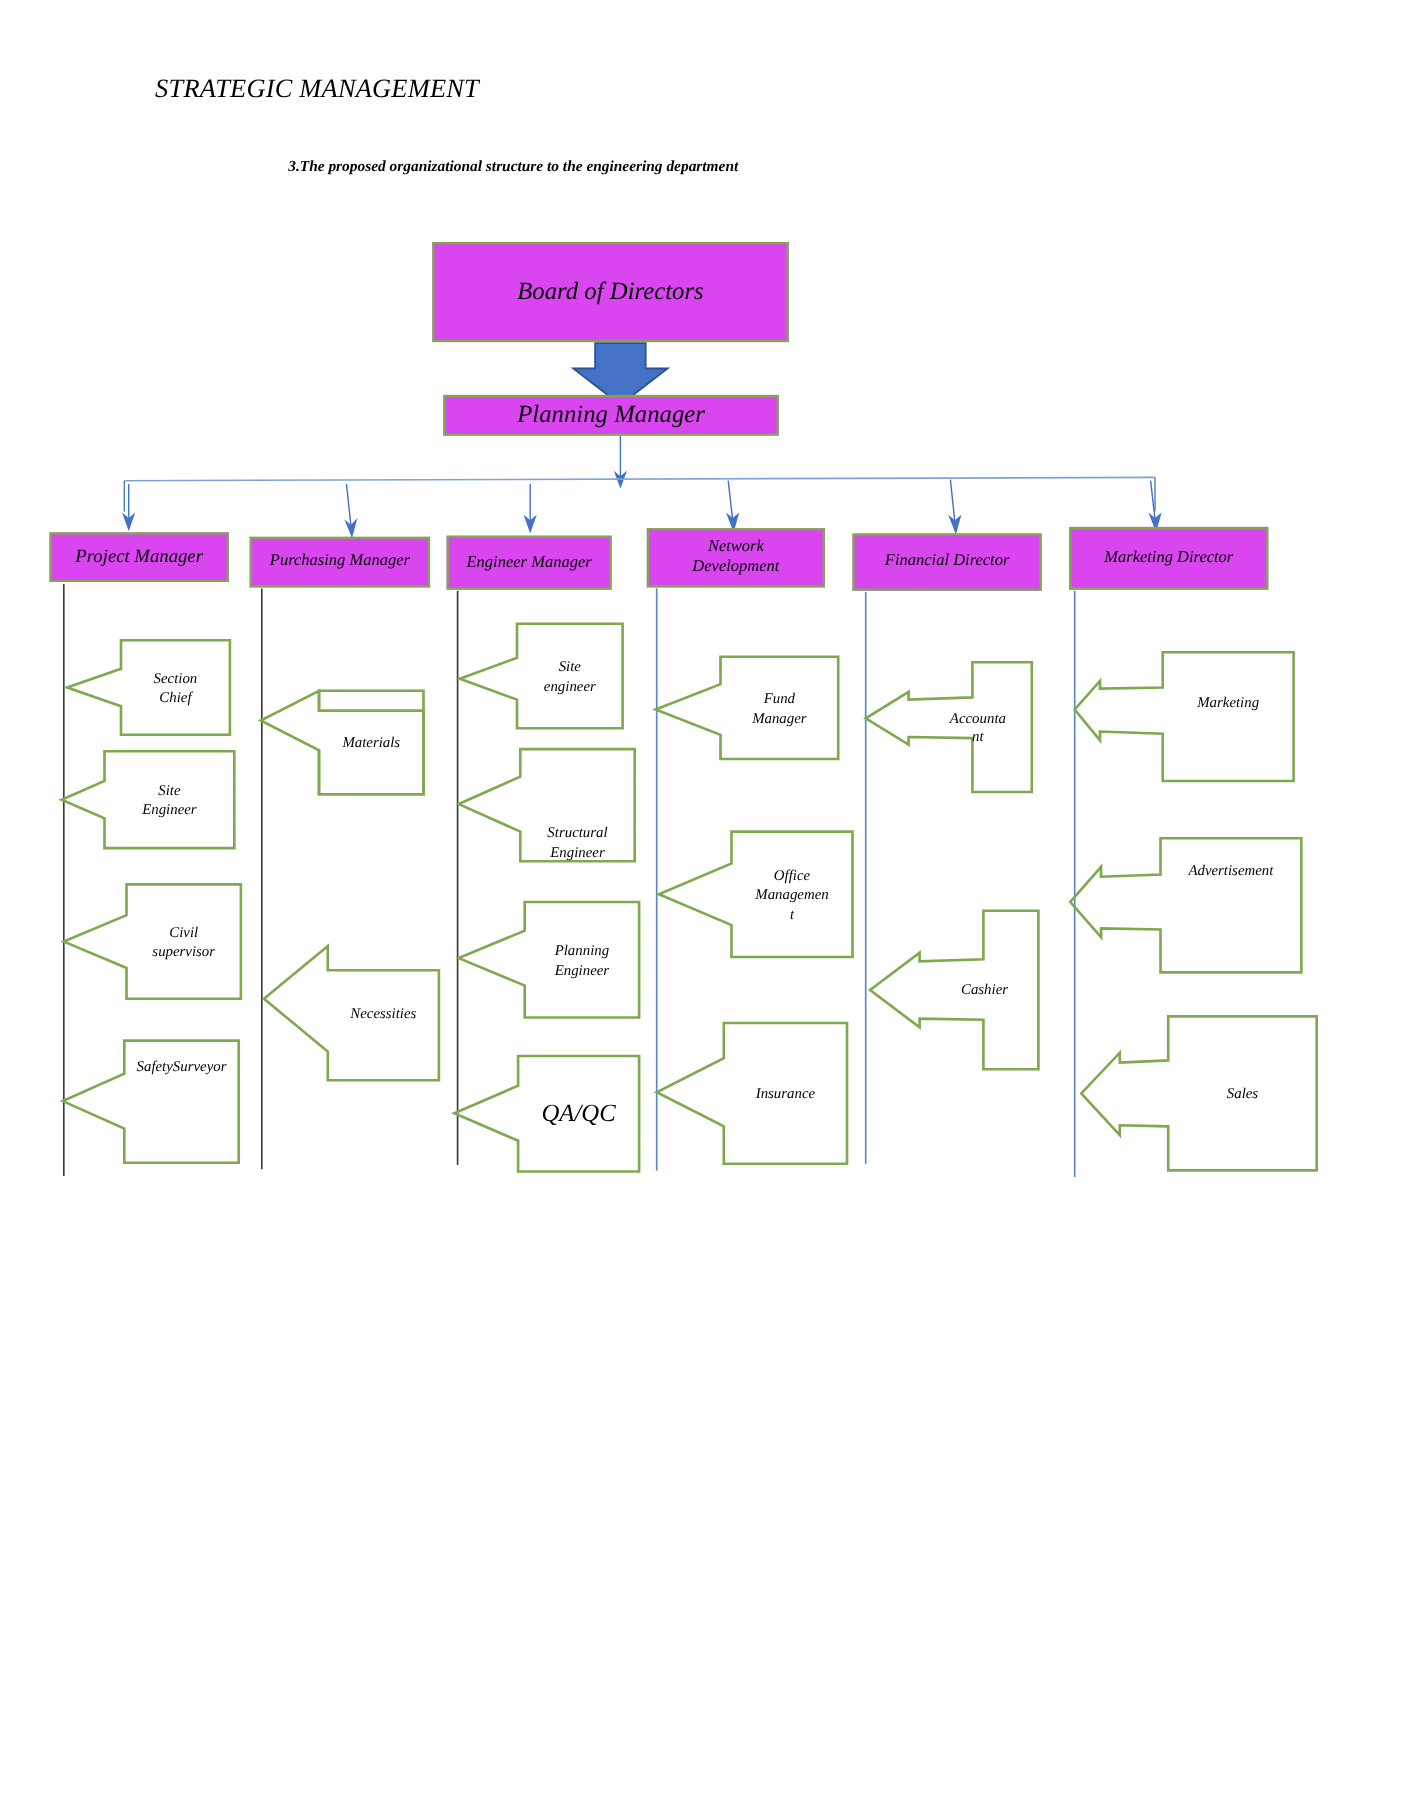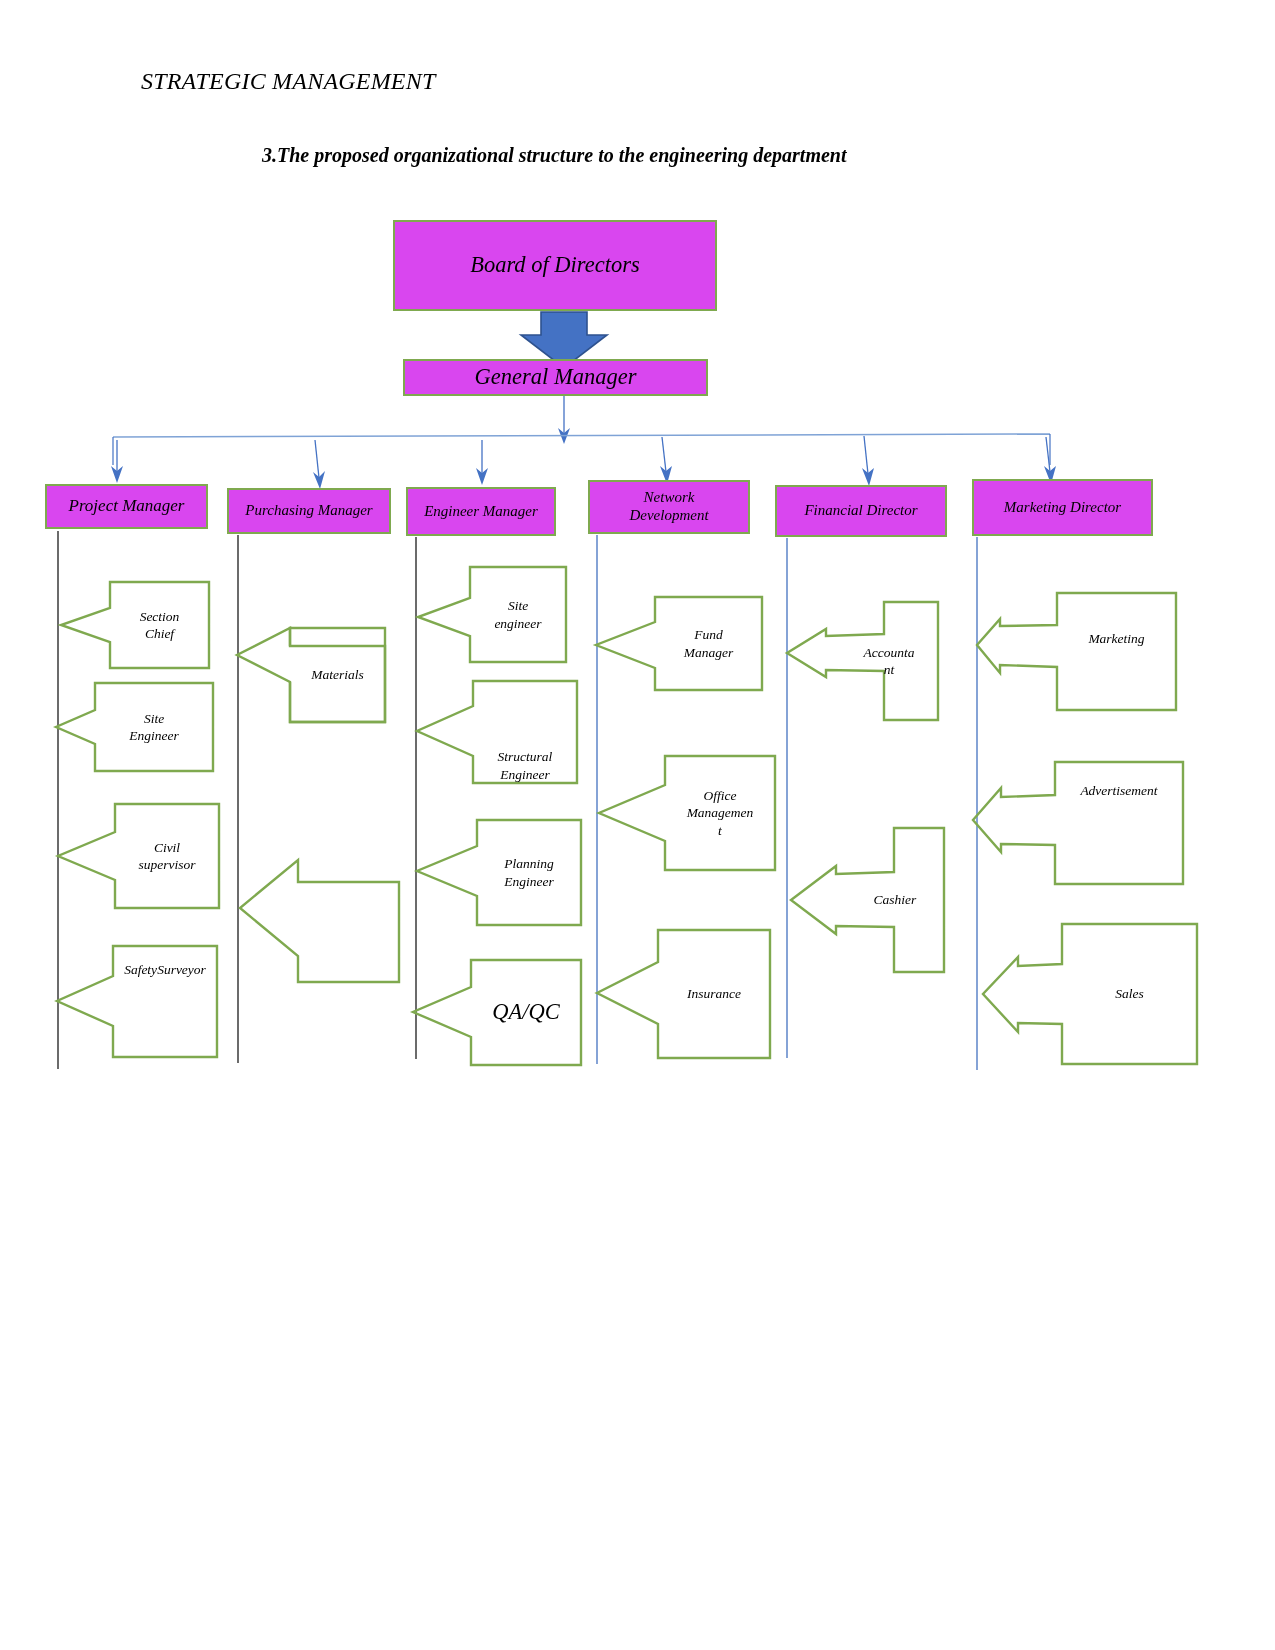--- a/index.html
+++ b/index.html
@@ -29,21 +29,21 @@
     left: 141px;
     top: 68px;
     font-size: 24px;
     letter-spacing: 0.2px;
     white-space: nowrap;
   }
   .section-title {
     position: absolute;
     left: 262px;
     top: 144px;
-    font-size: 20px;
+    font-size: 14px;
     font-weight: bold;
     white-space: nowrap;
   }
 
   
   .gbox {
     position: absolute;
     box-sizing: border-box;
     border: 2px solid #7FA94F;
     background: #d946ef;
@@ -202,21 +202,21 @@
     <g>
       <path d="M1197,924 L1062,924 L1062,964 L1018,966 L1018,957 L983,994 L1018,1032 L1018,1023 L1062,1024 L1062,1064 L1197,1064 Z" fill="none" stroke="#7FA94F" stroke-width="2.4" stroke-linejoin="miter"></path>
     </g>
   </svg>
 
   <div class="gbox size-xl" style="left:393px; top:220px; width:324px; height:91px;">
     <span>Board of Directors</span>
   </div>
 
   <div class="gbox size-xl" style="left:403px; top:359px; width:305px; height:37px;">
-    <span>General Manager</span>
+    <span>Planning Manager</span>
   </div>
 
   <div class="gbox size-l" style="left:45px; top:484px; width:163px; height:45px;">
     <span>Project Manager</span>
   </div>
 
   <div class="gbox size-m" style="left:227px; top:488px; width:164px; height:46px;">
     <span>Purchasing Manager</span>
   </div>
 
@@ -249,20 +249,23 @@
     <span>Civil</span>
     <span>supervisor</span>
   </div>
   <div class="callout-label size-s" style="left:113px; top:916px; width:104px; height:108px; flex-direction:row;">
     <span>Safety</span>
     <span>Surveyor</span>
   </div>
 
   <div class="callout-label size-s" style="left:290px; top:628px; width:95px; height:94px; flex-direction:column;">
     <span>Materials</span>
+  </div>
+  <div class="callout-label size-s" style="left:298px; top:860px; width:101px; height:122px; flex-direction:column;">
+    <span>Necessities</span>
   </div>
 
   <div class="callout-label size-s" style="left:470px; top:567px; width:96px; height:95px; flex-direction:column;">
     <span>Site</span>
     <span>engineer</span>
   </div>
   <div class="callout-label size-s" style="left:473px; top:681px; width:104px; height:102px; flex-direction:column;justify-content:flex-end;">
     <span>Structural</span>
     <span>Engineer</span>
   </div>

